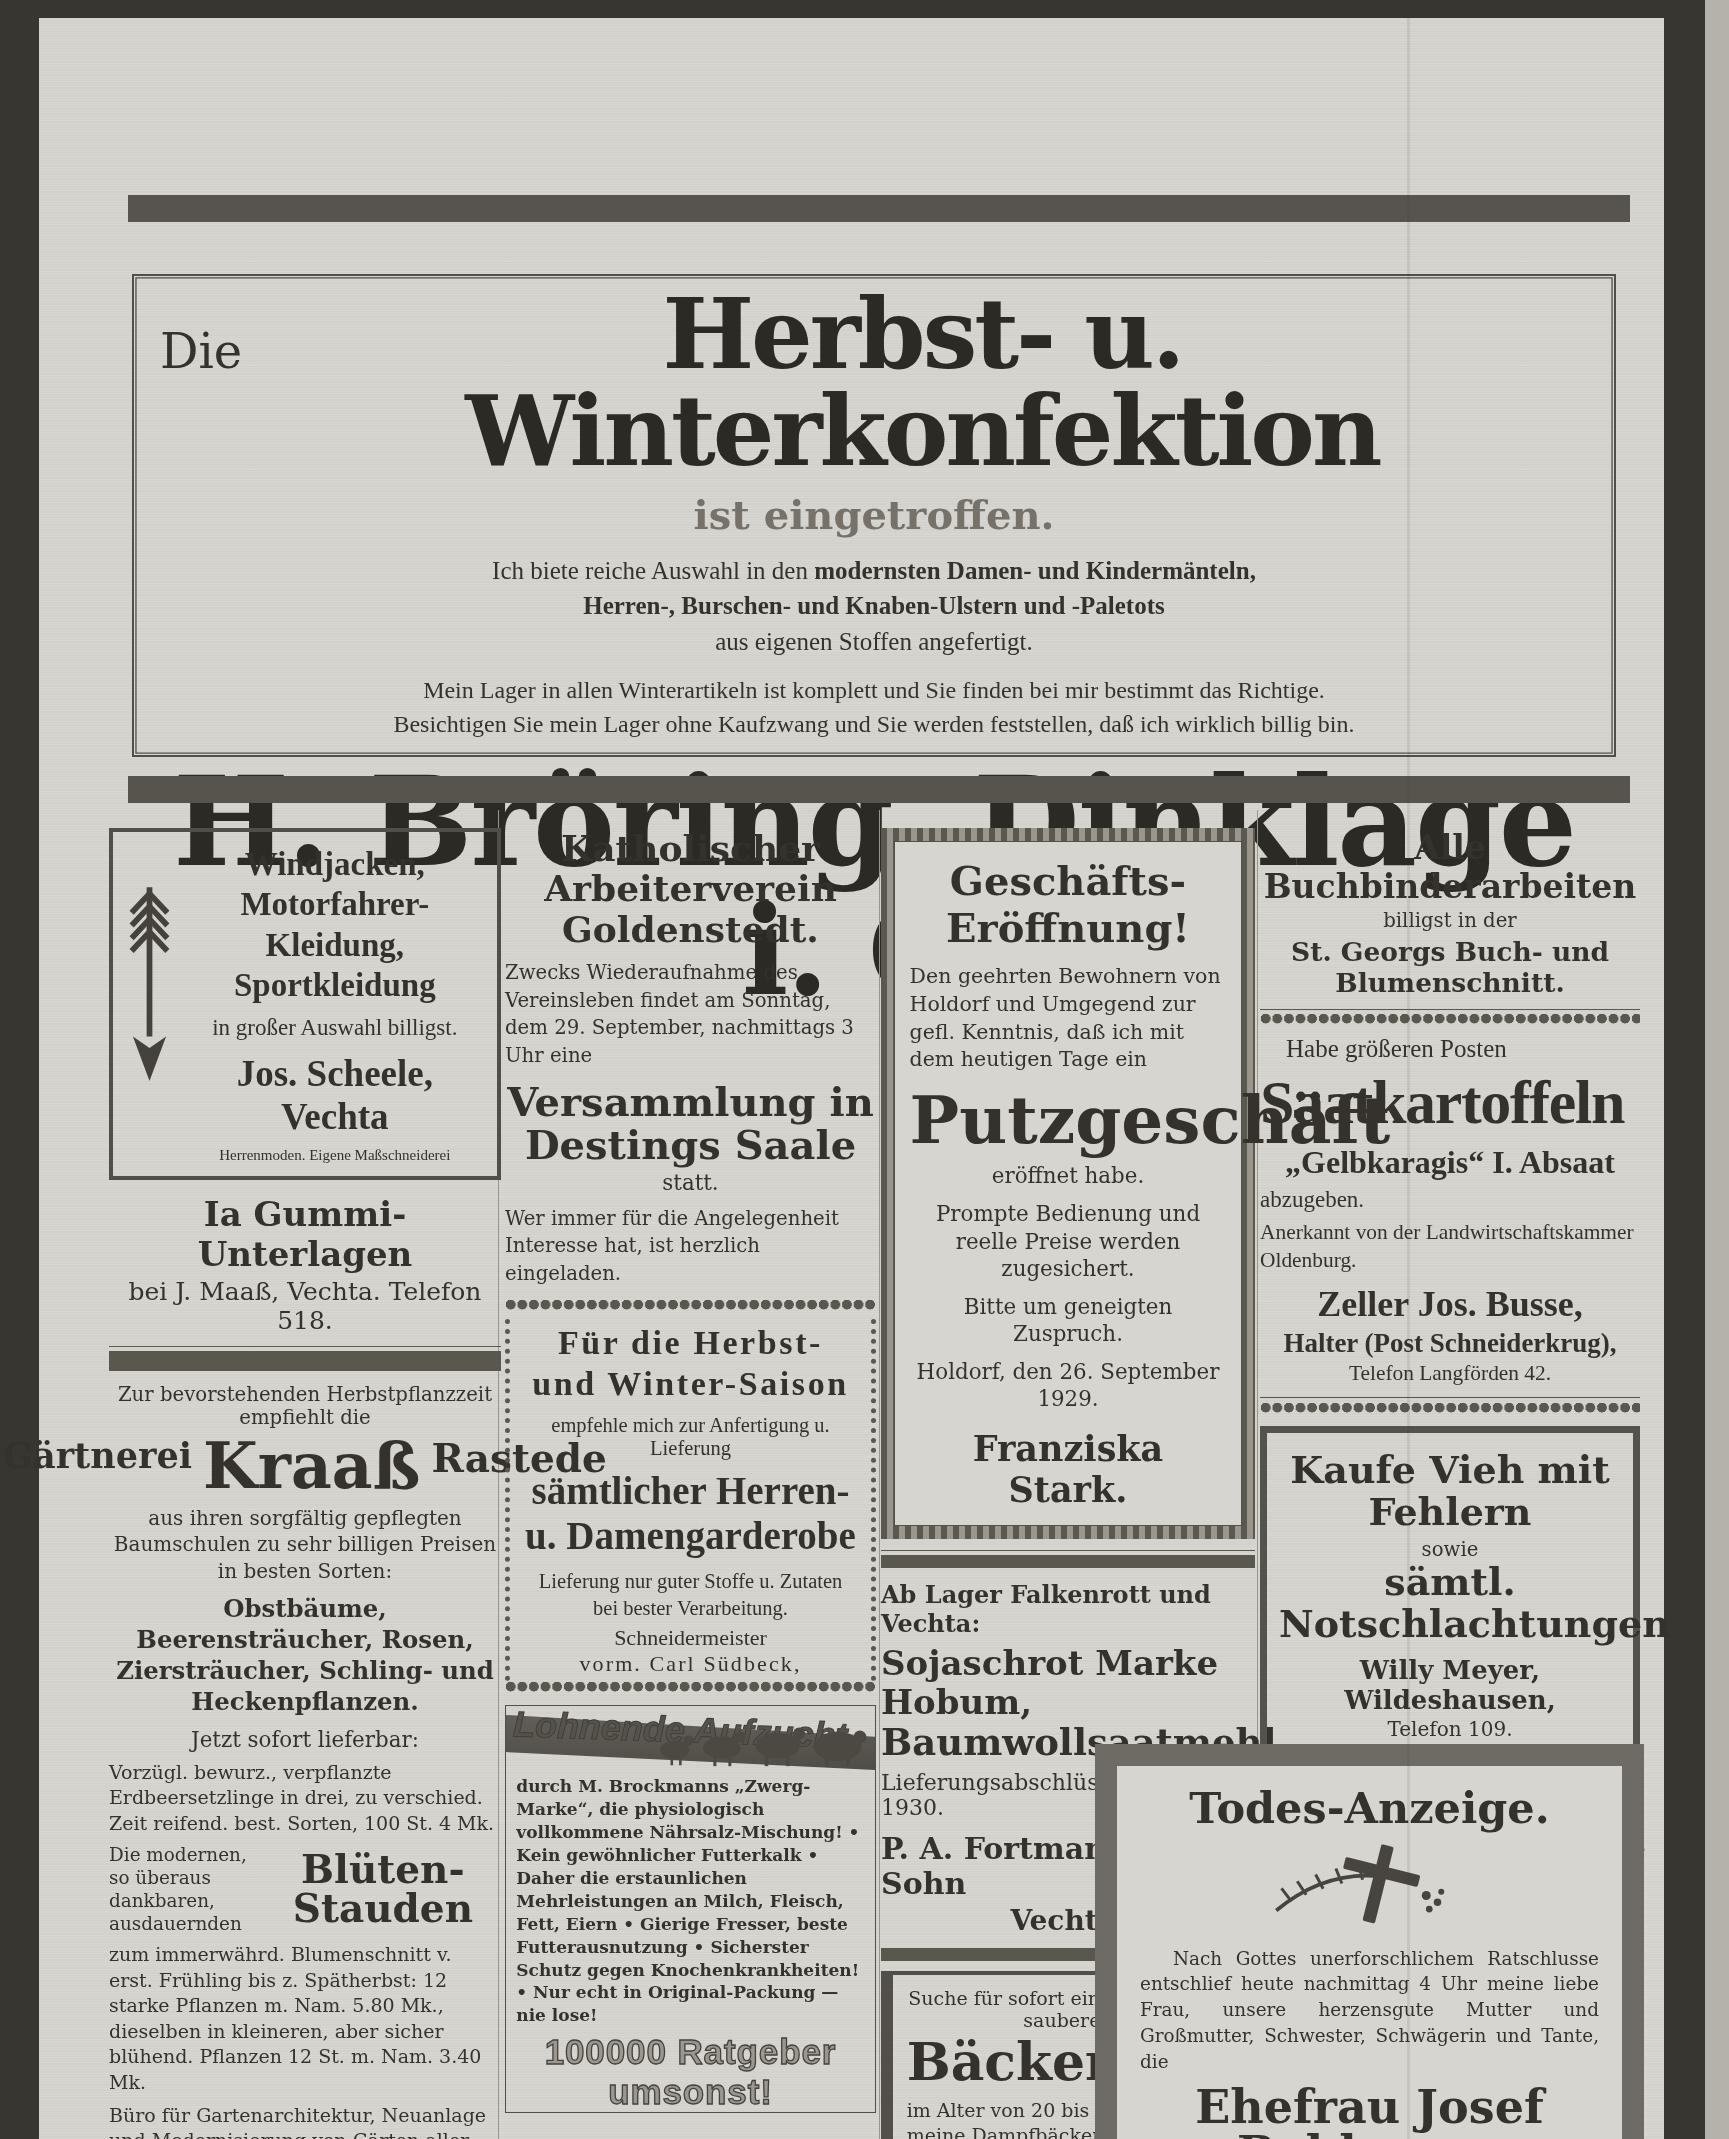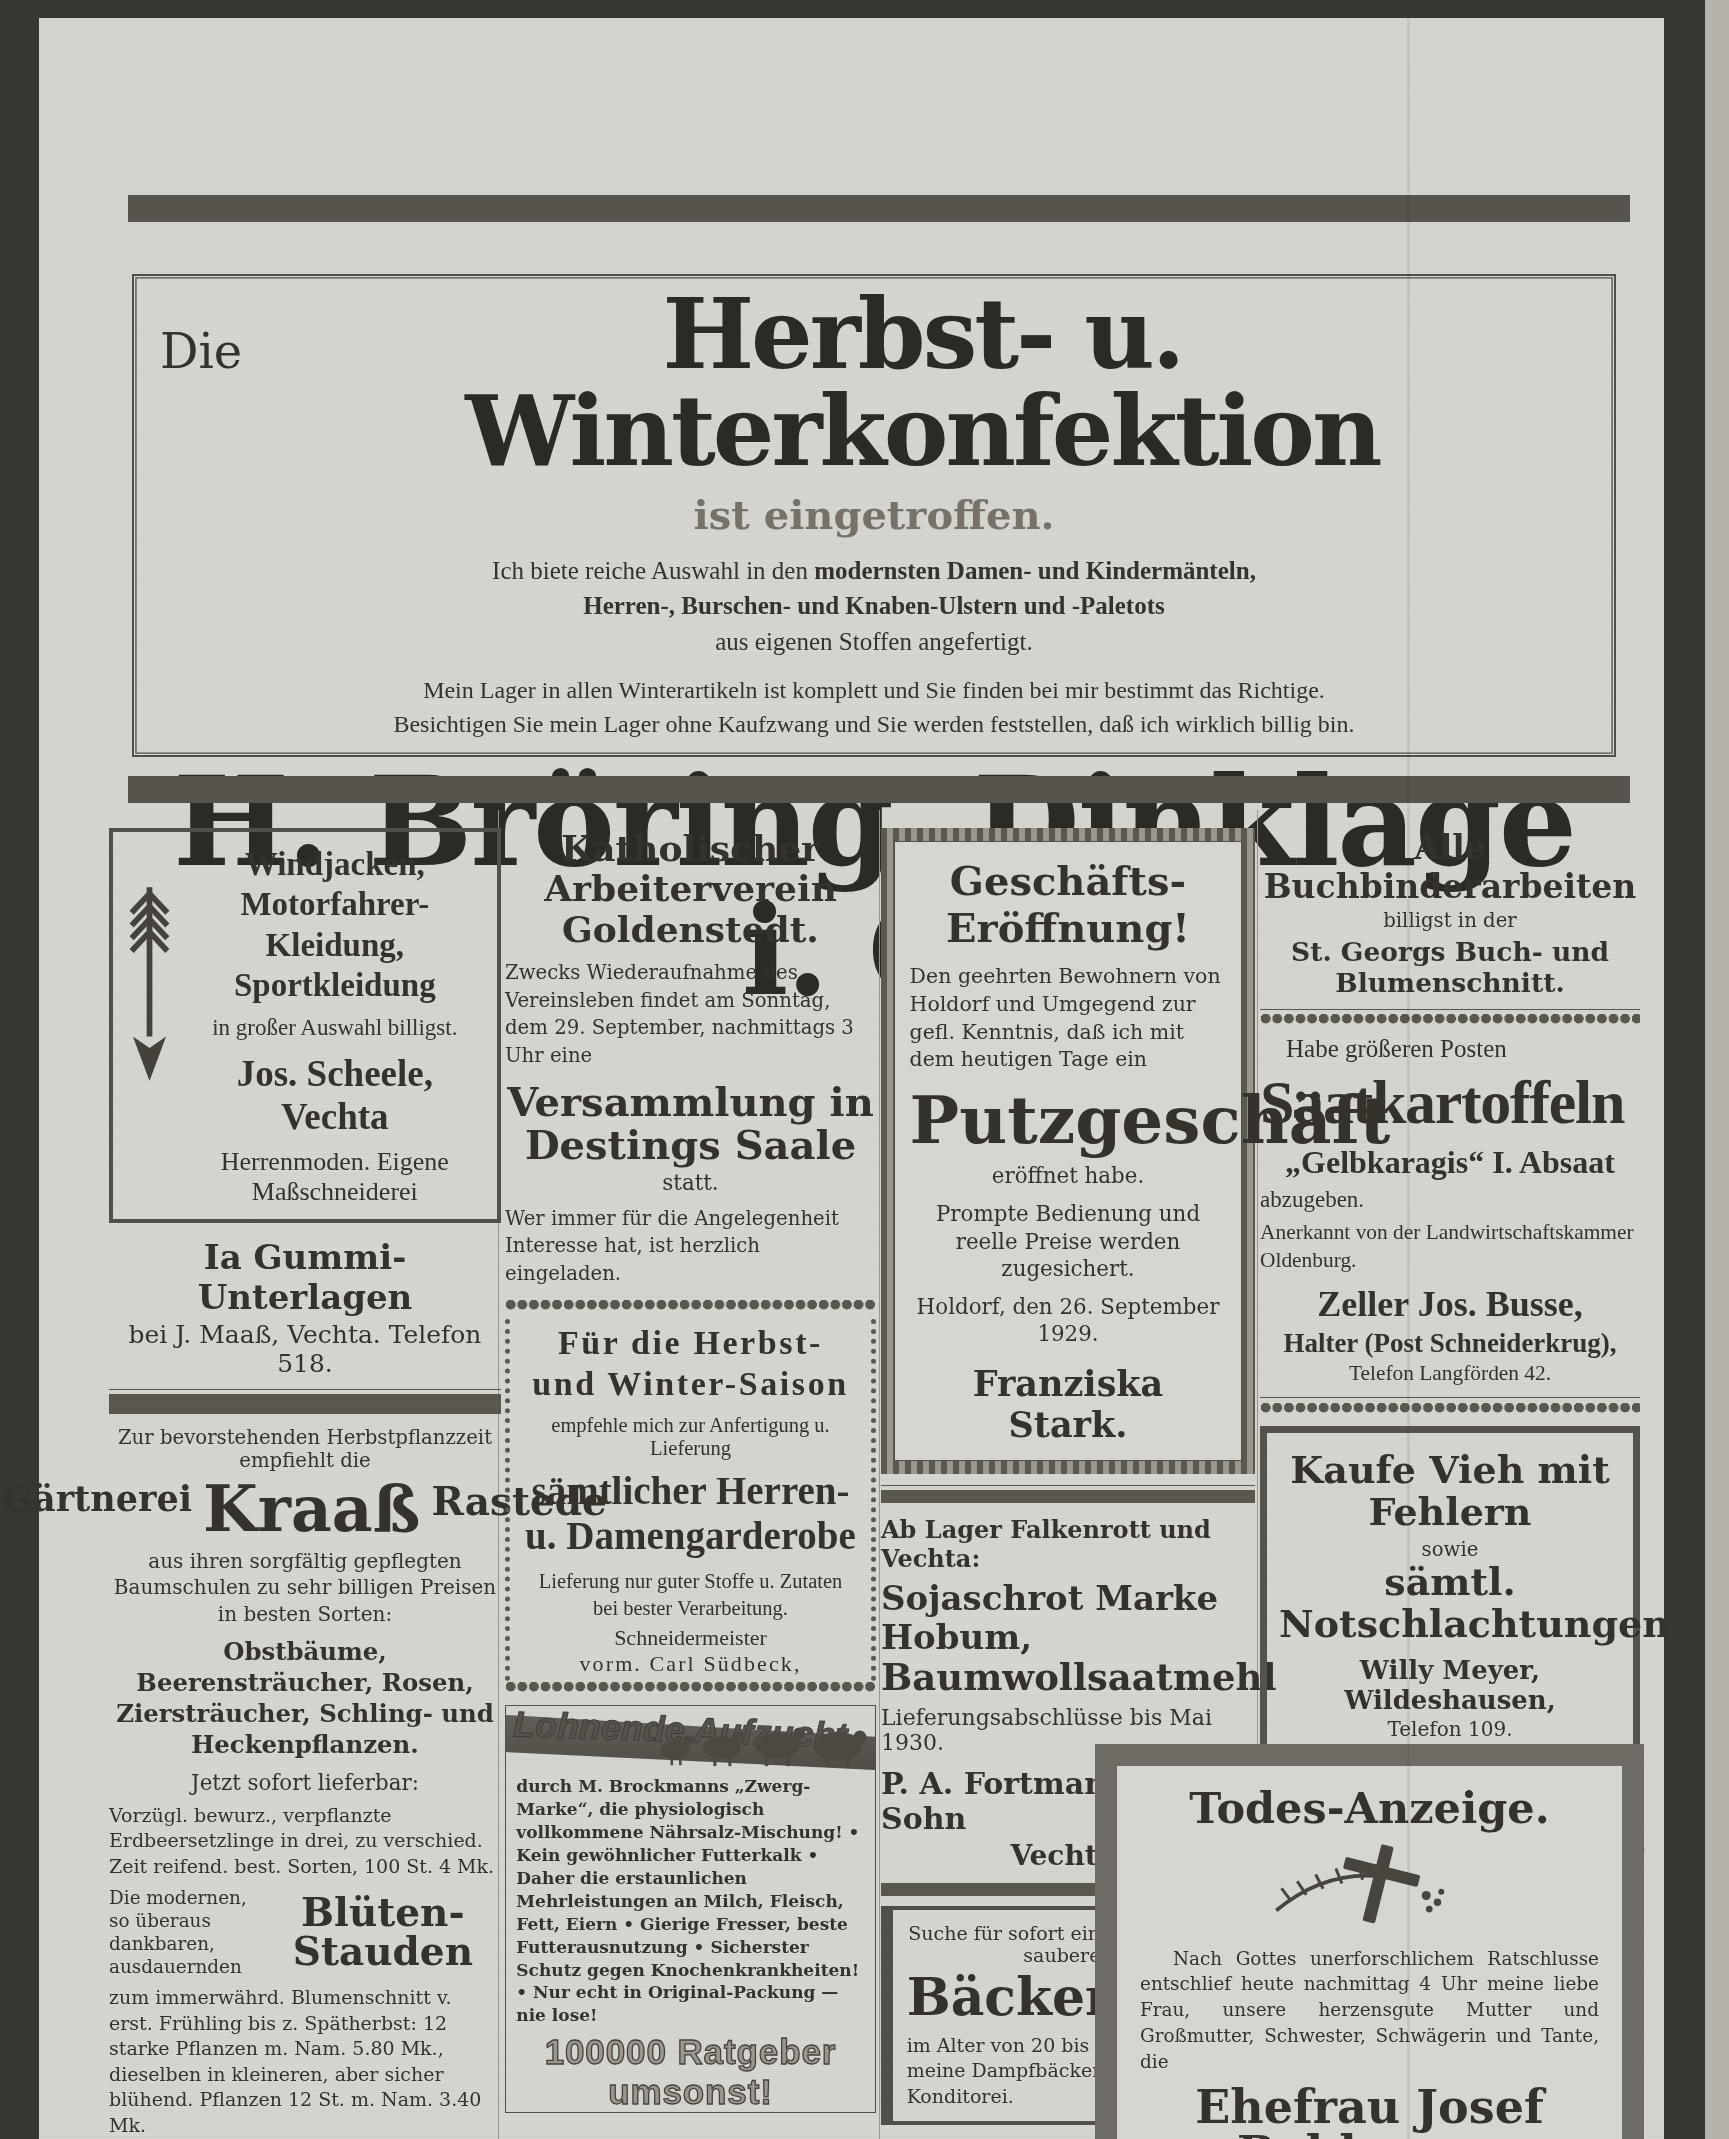--- a/index.html
+++ b/index.html
@@ -40,21 +40,21 @@
   .c2{left:466px;width:371px;}
   .c3{left:842px;width:374px;}
   .c4{left:1221px;width:380px;}
   .ad{position:relative;}
   
   .scheele{border:4.3px solid var(--frame);padding:12px 11px;display:flex;gap:8.6px;}
   .scheele .txt{flex:1;text-align:center;}
   .sch-l{font-weight:bold;font-size:33px;line-height:1.22;}
   .sch-sub{font-size:23px;margin-top:10.3px;}
   .sch-name{font-weight:bold;font-size:37px;margin-top:11px;}
-  .sch-tag{font-size:26px;margin-top:8.6px;}
+  .sch-tag{font-size:15px;margin-top:8.6px;}
   .gummi{margin-top:14.6px;text-align:center;}
   .gummi-h{font-weight:bold;font-size:34px;}
   .gummi-s{font-size:25px;margin-top:2.6px;}
   .kraass{margin-top:12px;text-align:center;}
   .kr-intro{font-size:19.7px;}
   .kr-row{display:flex;justify-content:center;align-items:flex-start;gap:11px;margin-top:6px;}
   .kr-n1{font-weight:bold;font-size:35px;}
   .kr-n2{font-weight:bold;font-size:63px;line-height:1;}
   .kr-n3{font-weight:bold;font-size:39px;}
   .kr-sub{font-size:20px;line-height:1.32;margin-top:6.8px;}
@@ -288,20 +288,21 @@
 
     <div class="col c3">
 
       <div class="starkw">
         <div class="ad stark f">
           <div class="st-t">Geschäfts-Eröffnung!</div>
           <div class="st-p1">Den geehrten Bewohnern von Holdorf und Umgegend zur gefl. Kenntnis, daß ich mit dem heutigen Tage ein</div>
           <div class="st-big">Putzgeschäft</div>
           <div class="st-p">eröffnet habe.</div>
           <div class="st-p">Prompte Bedienung und reelle Preise werden zugesichert.</div>
+          <div class="st-p">Bitte um geneigten Zuspruch.</div>
           <div class="st-p">Holdorf, den 26. September 1929.</div>
           <div class="st-name">Franziska Stark.</div>
         </div>
       </div>
 
       <div class="thin mt26"></div>
       <div class="bar" style="margin-top:3.4px;height:13px"></div>
 
       <div class="ad fort f">
         <div class="fo-i">Ab Lager Falkenrott und Vechta:</div>

